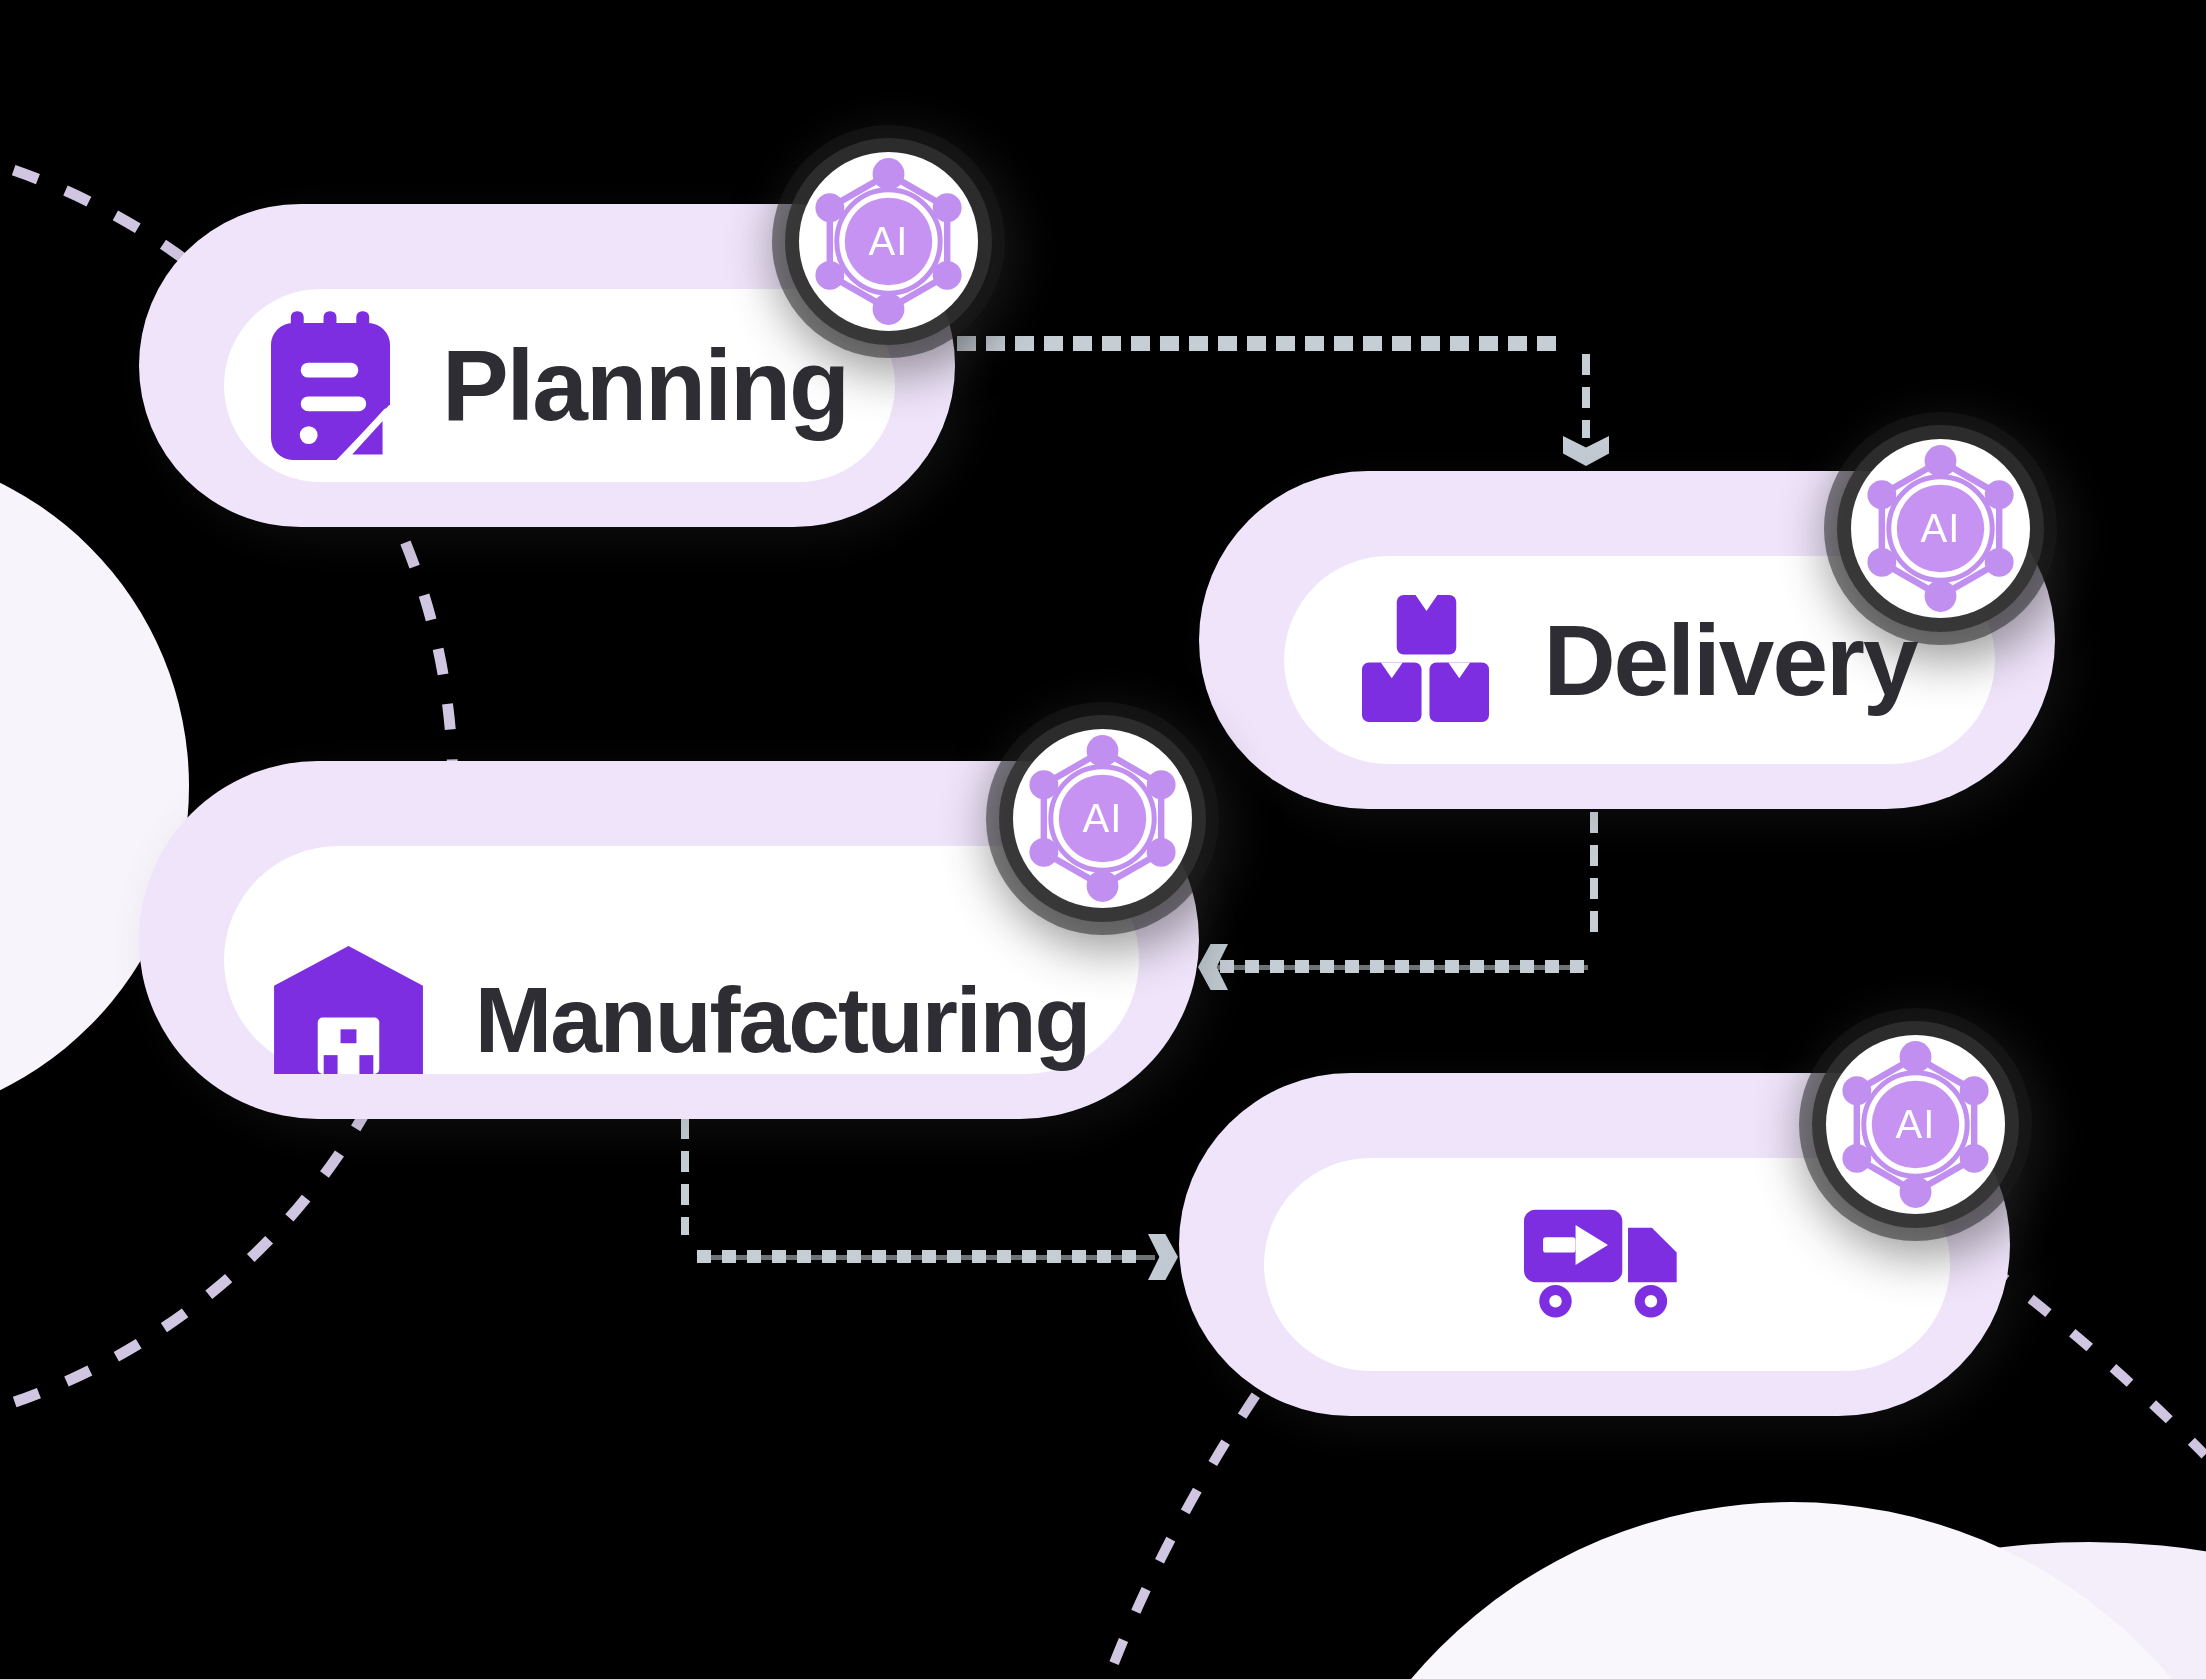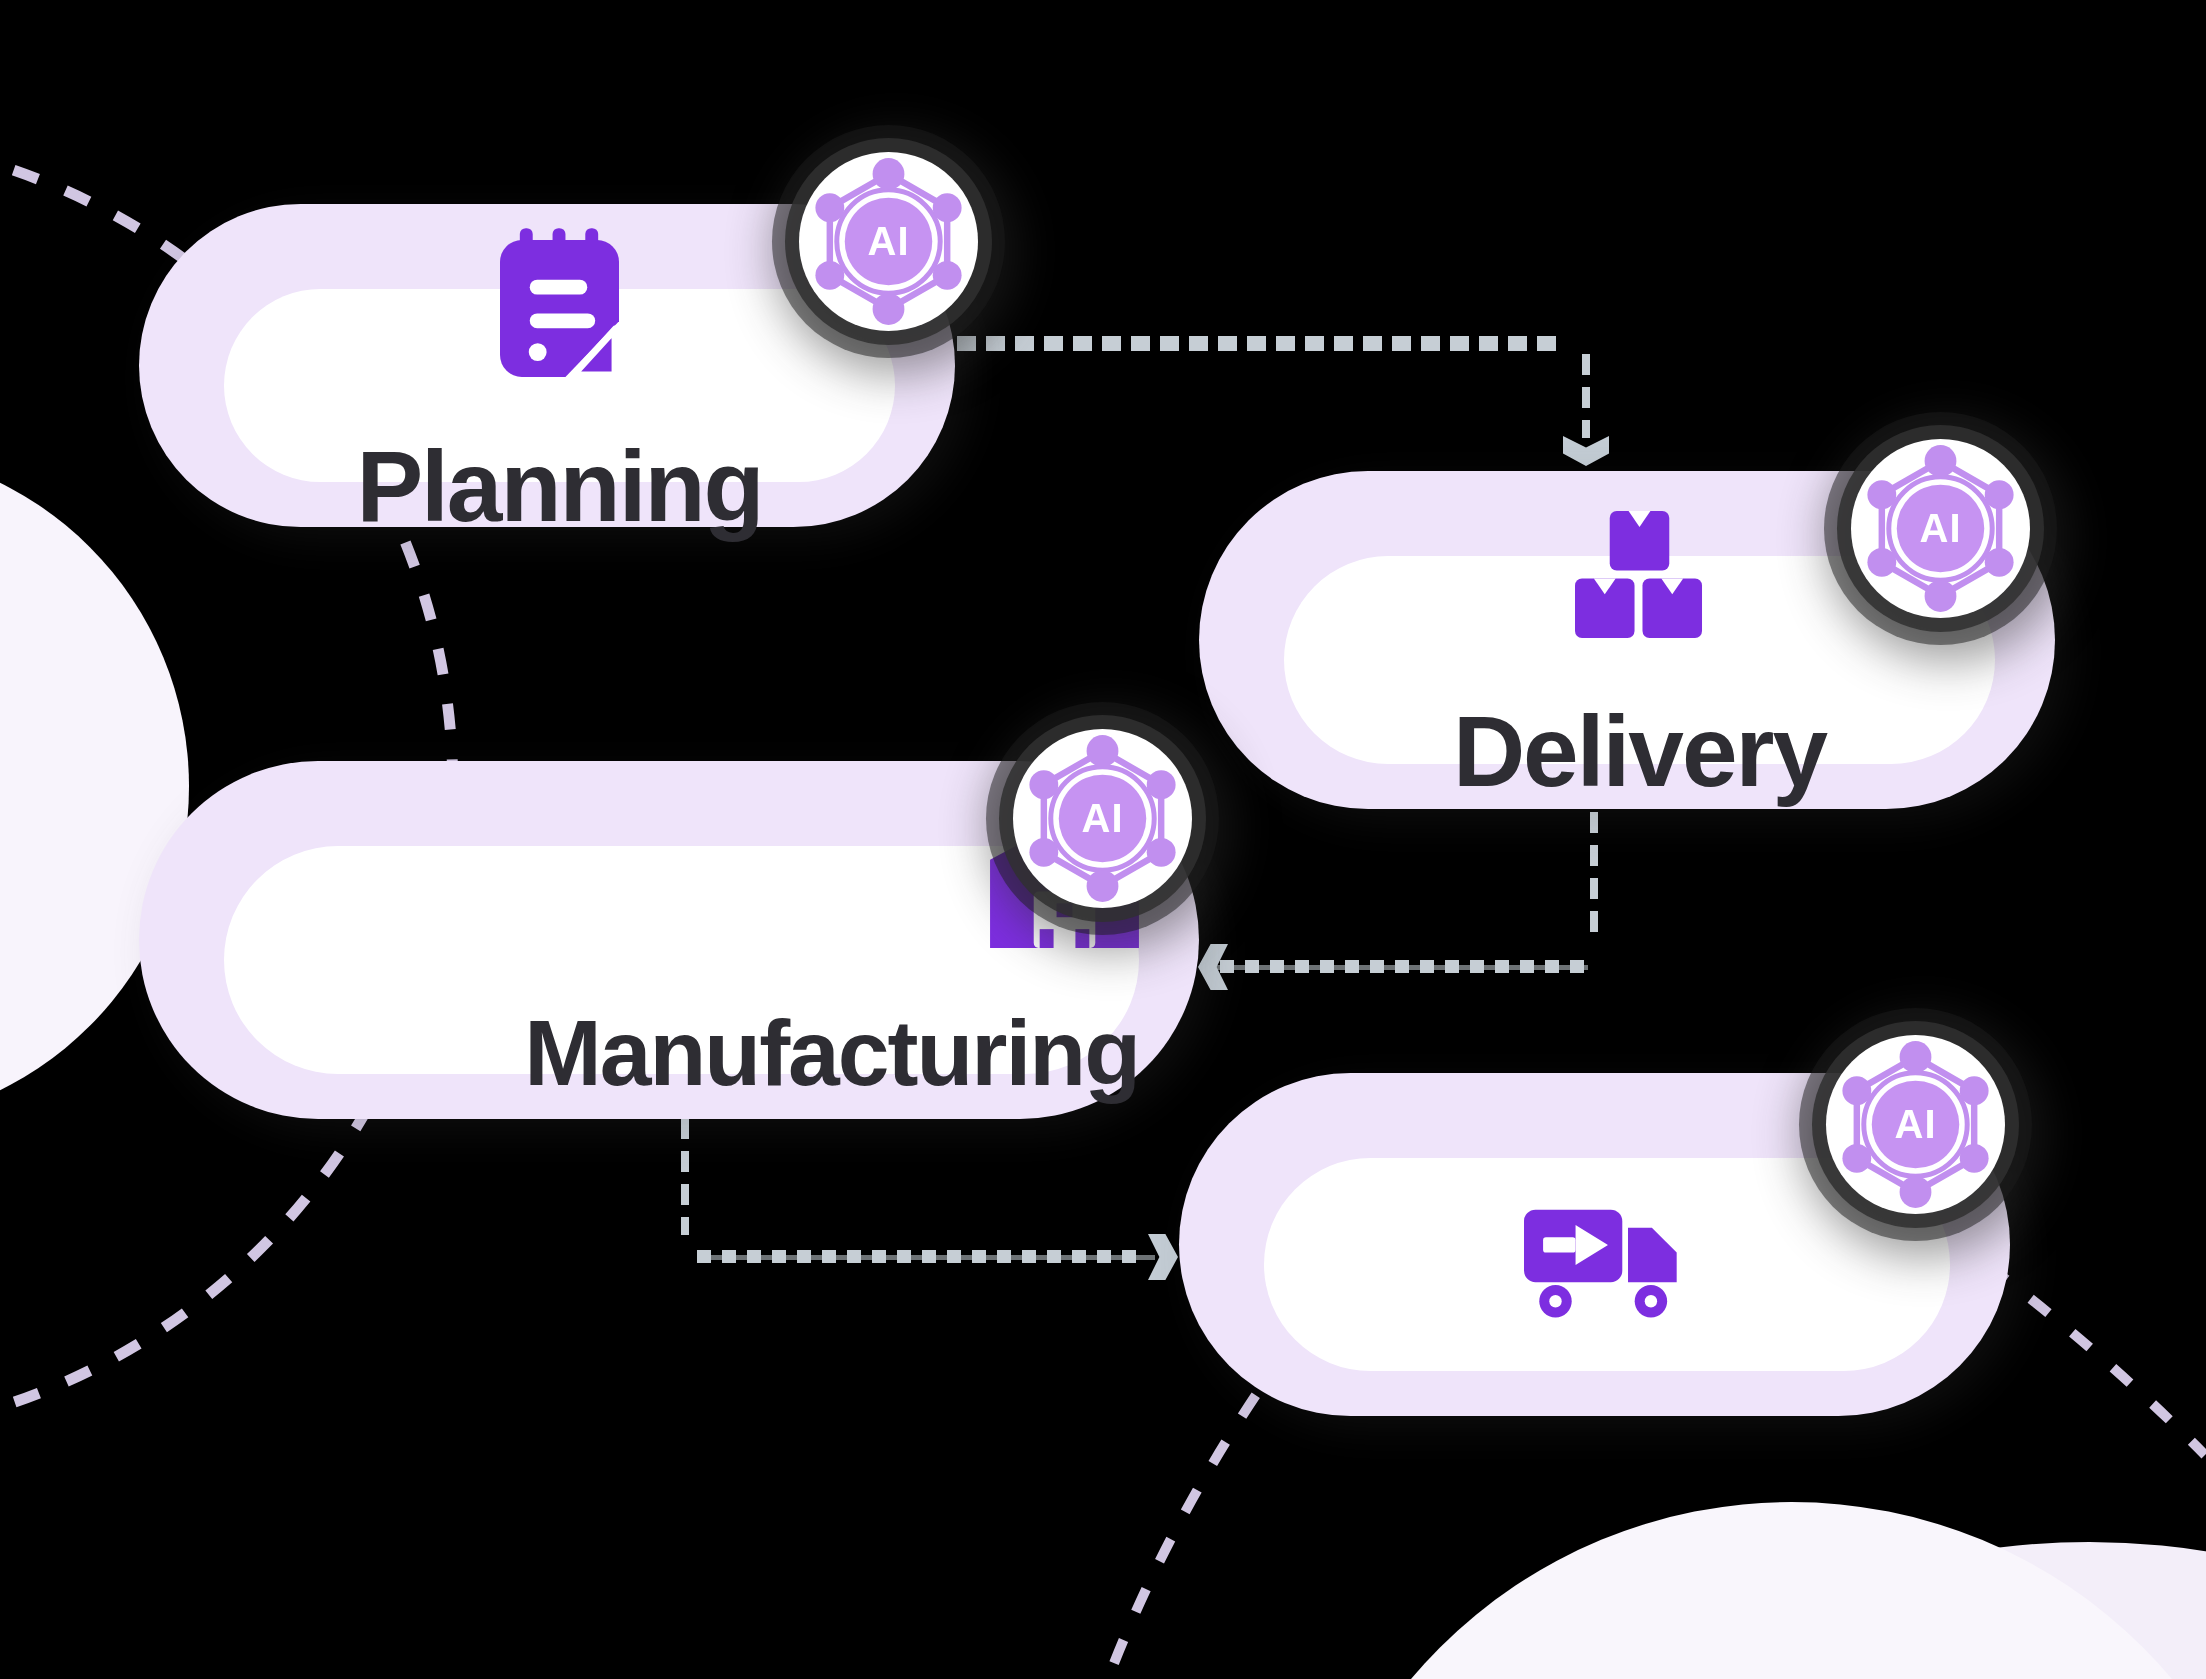--- a/index.html
+++ b/index.html
@@ -17,30 +17,30 @@
   .dash-h{height:15px;background:repeating-linear-gradient(90deg,#c6ced5 0 19px,transparent 19px 29px);}
   .dash-h-thin{height:13px;background:repeating-linear-gradient(90deg,#c6ced5 0 14px,transparent 14px 25px);}
   .dash-v{width:8px;background:repeating-linear-gradient(180deg,#c6ced5 0 21px,transparent 21px 33px);}
   .base-line{position:absolute;height:5px;background:rgba(199,207,214,.55);z-index:3;}
   .arrow{position:absolute;width:46px;height:30px;background:#c3ccd4;z-index:3;
          clip-path:polygon(0% 0%,50% 38%,100% 0%,100% 58%,50% 100%,0% 58%);}
 
   .pill{position:absolute;border-radius:994px;background:#efe4fa;z-index:4;
         box-shadow:16px 12px 44px rgba(80,80,80,.18);}
   .pill-inner{position:absolute;border-radius:994px;background:#fff;display:flex;
-              align-items:center;justify-content:center;gap:52px;flex-direction:column;}
+              align-items:center;justify-content:center;gap:52px;}
   .pill-label{color:#2e2d33;font-weight:700;letter-spacing:-2px;white-space:nowrap;}
   .icon{display:flex;align-items:center;justify-content:center;}
 
   .ai-badge{position:absolute;width:179px;height:179px;border-radius:50%;background:#fff;z-index:6;
             box-shadow:0 0 0 14px rgba(48,48,48,.85),0 0 0 27px rgba(28,28,28,.5),8px 10px 46px 34px rgba(45,45,45,.45);}
   .ai-badge svg{position:absolute;left:0;top:0;}
   .ai-badge .ai-text{position:absolute;left:0;top:0;width:179px;height:179px;display:flex;
                      align-items:center;justify-content:center;color:#fff;font-size:40px;
-                     font-weight:700;letter-spacing:1px;}
+                     font-weight:400;letter-spacing:1px;}
 </style>
 </head>
 <body>
 
 <div id="canvas">
 
   <div class="pale-circle pale-left"></div>
   <div class="pale-circle pale-br-lav"></div>
   <div class="pale-circle pale-br-white"></div>
 

